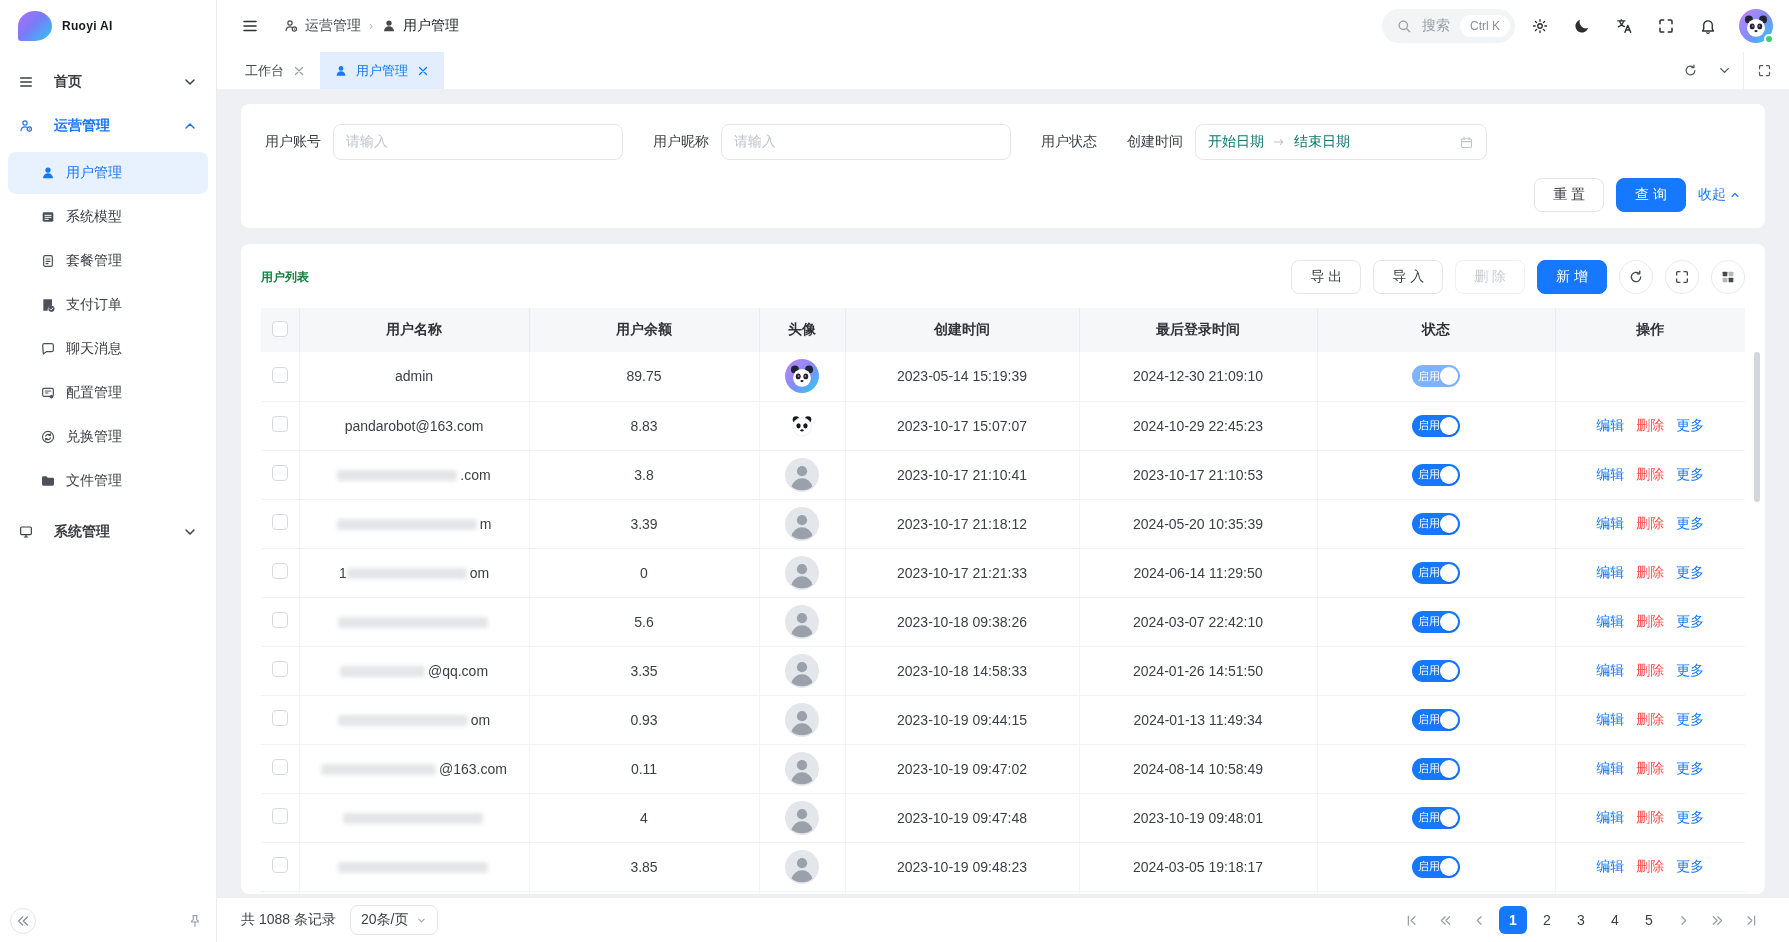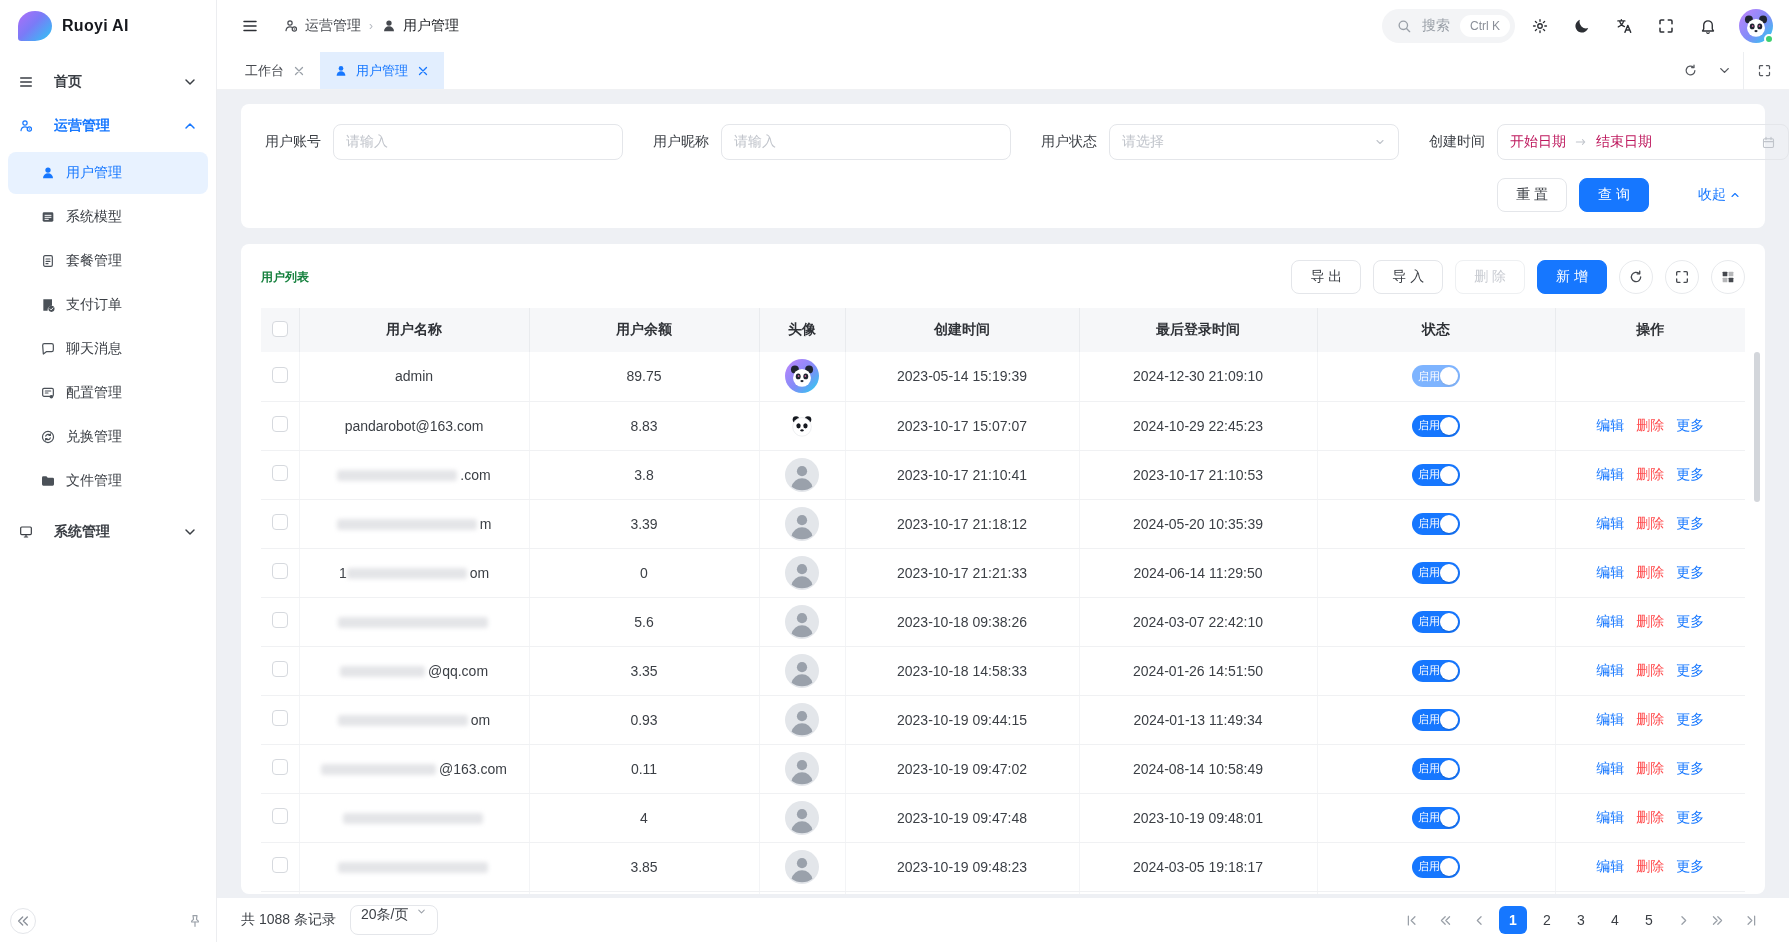--- a/index.html
+++ b/index.html
@@ -4,21 +4,21 @@
 <style>
   * { margin:0; padding:0; box-sizing:border-box; }
   html,body { width:1789px; height:942px; overflow:hidden; }
   body { font-family:"Liberation Sans","DejaVu Sans",sans-serif; background:#eef0f4; color:#333; font-size:14px; }
   .app { display:flex; width:100%; height:100%; }
 
   
   .sidebar { width:217px; background:#fff; border-right:1px solid #ecedf0; position:relative; flex:0 0 217px; }
   .logo { height:52px; display:flex; align-items:center; gap:10px; padding:0 18px; }
   .logo-mark { width:34px; height:30px; border-radius:50% 50% 50% 10%; background:linear-gradient(135deg,#b06ef8 0%,#7a7bf7 45%,#2bc8f5 100%); }
-  .brand { font-size:16px; font-weight:bold; color:#16181d; letter-spacing:.3px; }
+  .brand { font-size:12px; font-weight:bold; color:#16181d; letter-spacing:.3px; }
   .nav { padding:8px 8px 0; }
   .nav-group { height:44px; display:flex; align-items:center; gap:20px; padding:0 10px; border-radius:8px; cursor:pointer; color:#3b3f45;font-weight:bold; }
   .nav-group .ic { color:#3b3f45; }
   .nav-group.open { color:#1677ff; }
   .nav-group.open .ic { color:#1677ff; }
   .nav-group .grow { flex:1; }
   .nav-children { padding:2px 0 6px; }
   .nav-child { height:42px; display:flex; align-items:center; gap:10px; padding:0 10px 0 32px; border-radius:8px; margin:2px 0; cursor:pointer; color:#3b3f45; }
   .nav-child .ic { color:#4b5158; }
   .nav-child.active { background:#e8f2ff; color:#1677ff; }
@@ -62,29 +62,29 @@
   
   .content { flex:1; padding:14px 24px 0; overflow:hidden; }
   .card { background:#fff; border-radius:8px; }
   .filter-card { padding:20px 24px 16px; }
   .filter-row { display:flex; align-items:center; gap:30px; }
   .field { display:flex; align-items:center; gap:12px; }
   .field-label { color:#3b3f45; white-space:nowrap; }
   .input { height:36px; width:290px; border:1px solid #e4e6ea; border-radius:8px; display:flex; align-items:center; padding:0 12px; color:#c0c4cb; background:#fff; cursor:text; }
   .select { justify-content:space-between; cursor:pointer; }
   .select .chev { width:12px; height:12px; color:#c0c4cb; }
-  .daterange { height:36px; width:292px; border:1px solid #e4e6ea; border-radius:8px; display:flex; align-items:center; gap:8px; padding:0 12px; color:#be185d; cursor:pointer; }
+  .daterange { height:36px; width:292px; border:1px solid #e4e6ea; border-radius:8px; display:flex; align-items:center; gap:8px; padding:0 12px; color:#0f766e; cursor:pointer; }
   .daterange .arr { width:14px; height:14px; color:#c0c4cb; }
   .daterange .grow { flex:1; }
   .daterange .cal { width:15px; height:15px; color:#c0c4cb; }
   .filter-actions { display:flex; justify-content:flex-end; align-items:center; gap:12px; margin-top:18px; }
   .btn { height:34px; padding:0 18px; border-radius:8px; border:1px solid #e4e6ea; background:#fff; color:#3b3f45; font-size:14px; display:inline-flex; align-items:center; justify-content:center; gap:6px; cursor:pointer; font-family:inherit; }
   .btn.primary { background:#1677ff; border-color:#1677ff; color:#fff; }
   .btn.disabled { color:#c9ccd2; border-color:#eef0f2; cursor:default; }
-  .link-btn { color:#1677ff; display:inline-flex; align-items:center; gap:3px; cursor:pointer; font-size:14px;margin-left:37px; }
+  .link-btn { color:#1677ff; display:inline-flex; align-items:center; gap:3px; cursor:pointer; font-size:14px; }
   .link-btn .chev { color:#1677ff; width:12px; height:12px; }
 
   
   .table-card { margin-top:16px; height:650px; padding:16px 20px 0; position:relative; overflow:hidden; }
   .card-head { display:flex; align-items:center; gap:12px; padding-bottom:14px; }
   .card-title { font-size:12px; font-weight:bold; color:#15803d; }
   .card-head .spacer { flex:1; }
   .round-btn { width:34px; height:34px; border-radius:50%; border:1px solid #e8eaed; background:#fff; display:flex; align-items:center; justify-content:center; color:#45484e; cursor:pointer; }
   .round-btn .ic { width:16px; height:16px; }
   table { width:100%; border-collapse:collapse; table-layout:fixed; }
@@ -103,21 +103,21 @@
   .toggle.muted { opacity:.55; }
   .row-actions { display:inline-flex; gap:12px; }
   .act { cursor:pointer; font-size:14px; }
   .act.edit, .act.more { color:#1677ff; }
   .act.del { color:#ff4d4f; }
   .vscroll { position:absolute; right:5px; top:108px; width:6px; height:150px; border-radius:3px; background:#d3d6db; }
 
   
   .footer { height:44px; background:#fff; margin-top:4px; display:flex; align-items:center; padding:16px 24px; }
   .foot-total { color:#3b3f45; }
-  .page-size { height:30px; border:1px solid #e4e6ea; border-radius:8px; display:flex; gap:8px; padding:0 10px; margin-left:14px; color:#3b3f45; cursor:pointer; }
+  .page-size { height:30px; border:1px solid #e4e6ea; border-radius:8px; display:flex; align-items:center; gap:8px; padding:0 10px; margin-left:14px; color:#3b3f45; cursor:pointer; }
   .page-size .chev { width:11px; height:11px; color:#9aa0a8; }
   .footer .spacer { flex:1; }
   .pager { display:flex; align-items:center; gap:6px; }
   .pg { min-width:28px; height:28px; border-radius:6px; display:flex; align-items:center; justify-content:center; color:#3b3f45; cursor:pointer; font-size:14px; }
   .pg .ic { width:15px; height:15px; color:#9aa0a8; }
   .pg.active { background:#1677ff; color:#fff; font-weight:bold; }
 
   .ic { display:inline-flex; width:16px; height:16px; }
   .ic svg { width:100%; height:100%; display:block; }
   .hidden-defs { position:absolute; width:0; height:0; overflow:hidden; }
@@ -440,28 +440,20 @@
             <div class="field">
               <span class="field-label">用户账号</span>
               <div class="input">请输入</div>
             </div>
             <div class="field">
               <span class="field-label">用户昵称</span>
               <div class="input">请输入</div>
             </div>
             <div class="field">
               <span class="field-label">用户状态</span>
-              <div class="input select">
-                <span>请选择</span>
-                <span class="ic chev">
-                  <svg viewBox="0 0 24 24" fill="none" stroke="currentColor" stroke-width="1.8" stroke-linecap="round" stroke-linejoin="round">
-                    <path d="M6 9l6 6 6-6" stroke-width="2.2"></path>
-                  </svg>
-                </span>
-              </div>
             </div>
             <div class="field">
               <span class="field-label">创建时间</span>
               <div class="daterange">
                 <span>开始日期</span>
                 <span class="ic arr">
                   <svg viewBox="0 0 24 24" fill="none" stroke="currentColor" stroke-width="1.8" stroke-linecap="round" stroke-linejoin="round">
                     <path d="M4 12h14M14.5 8l4 4-4 4"></path>
                   </svg>
                 </span>

